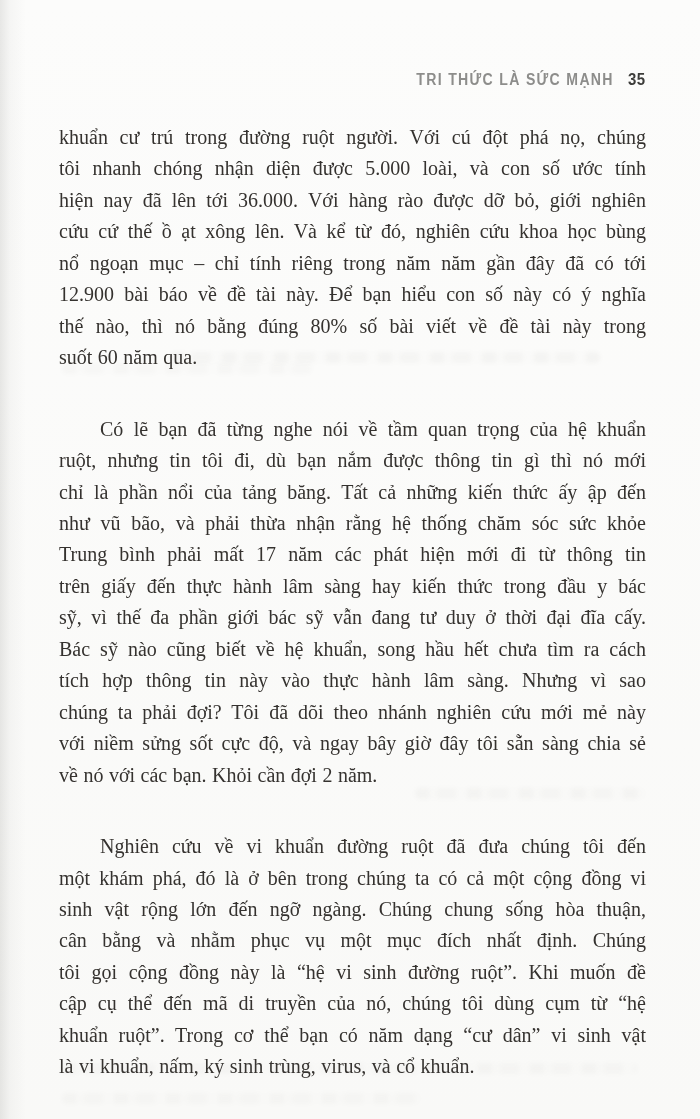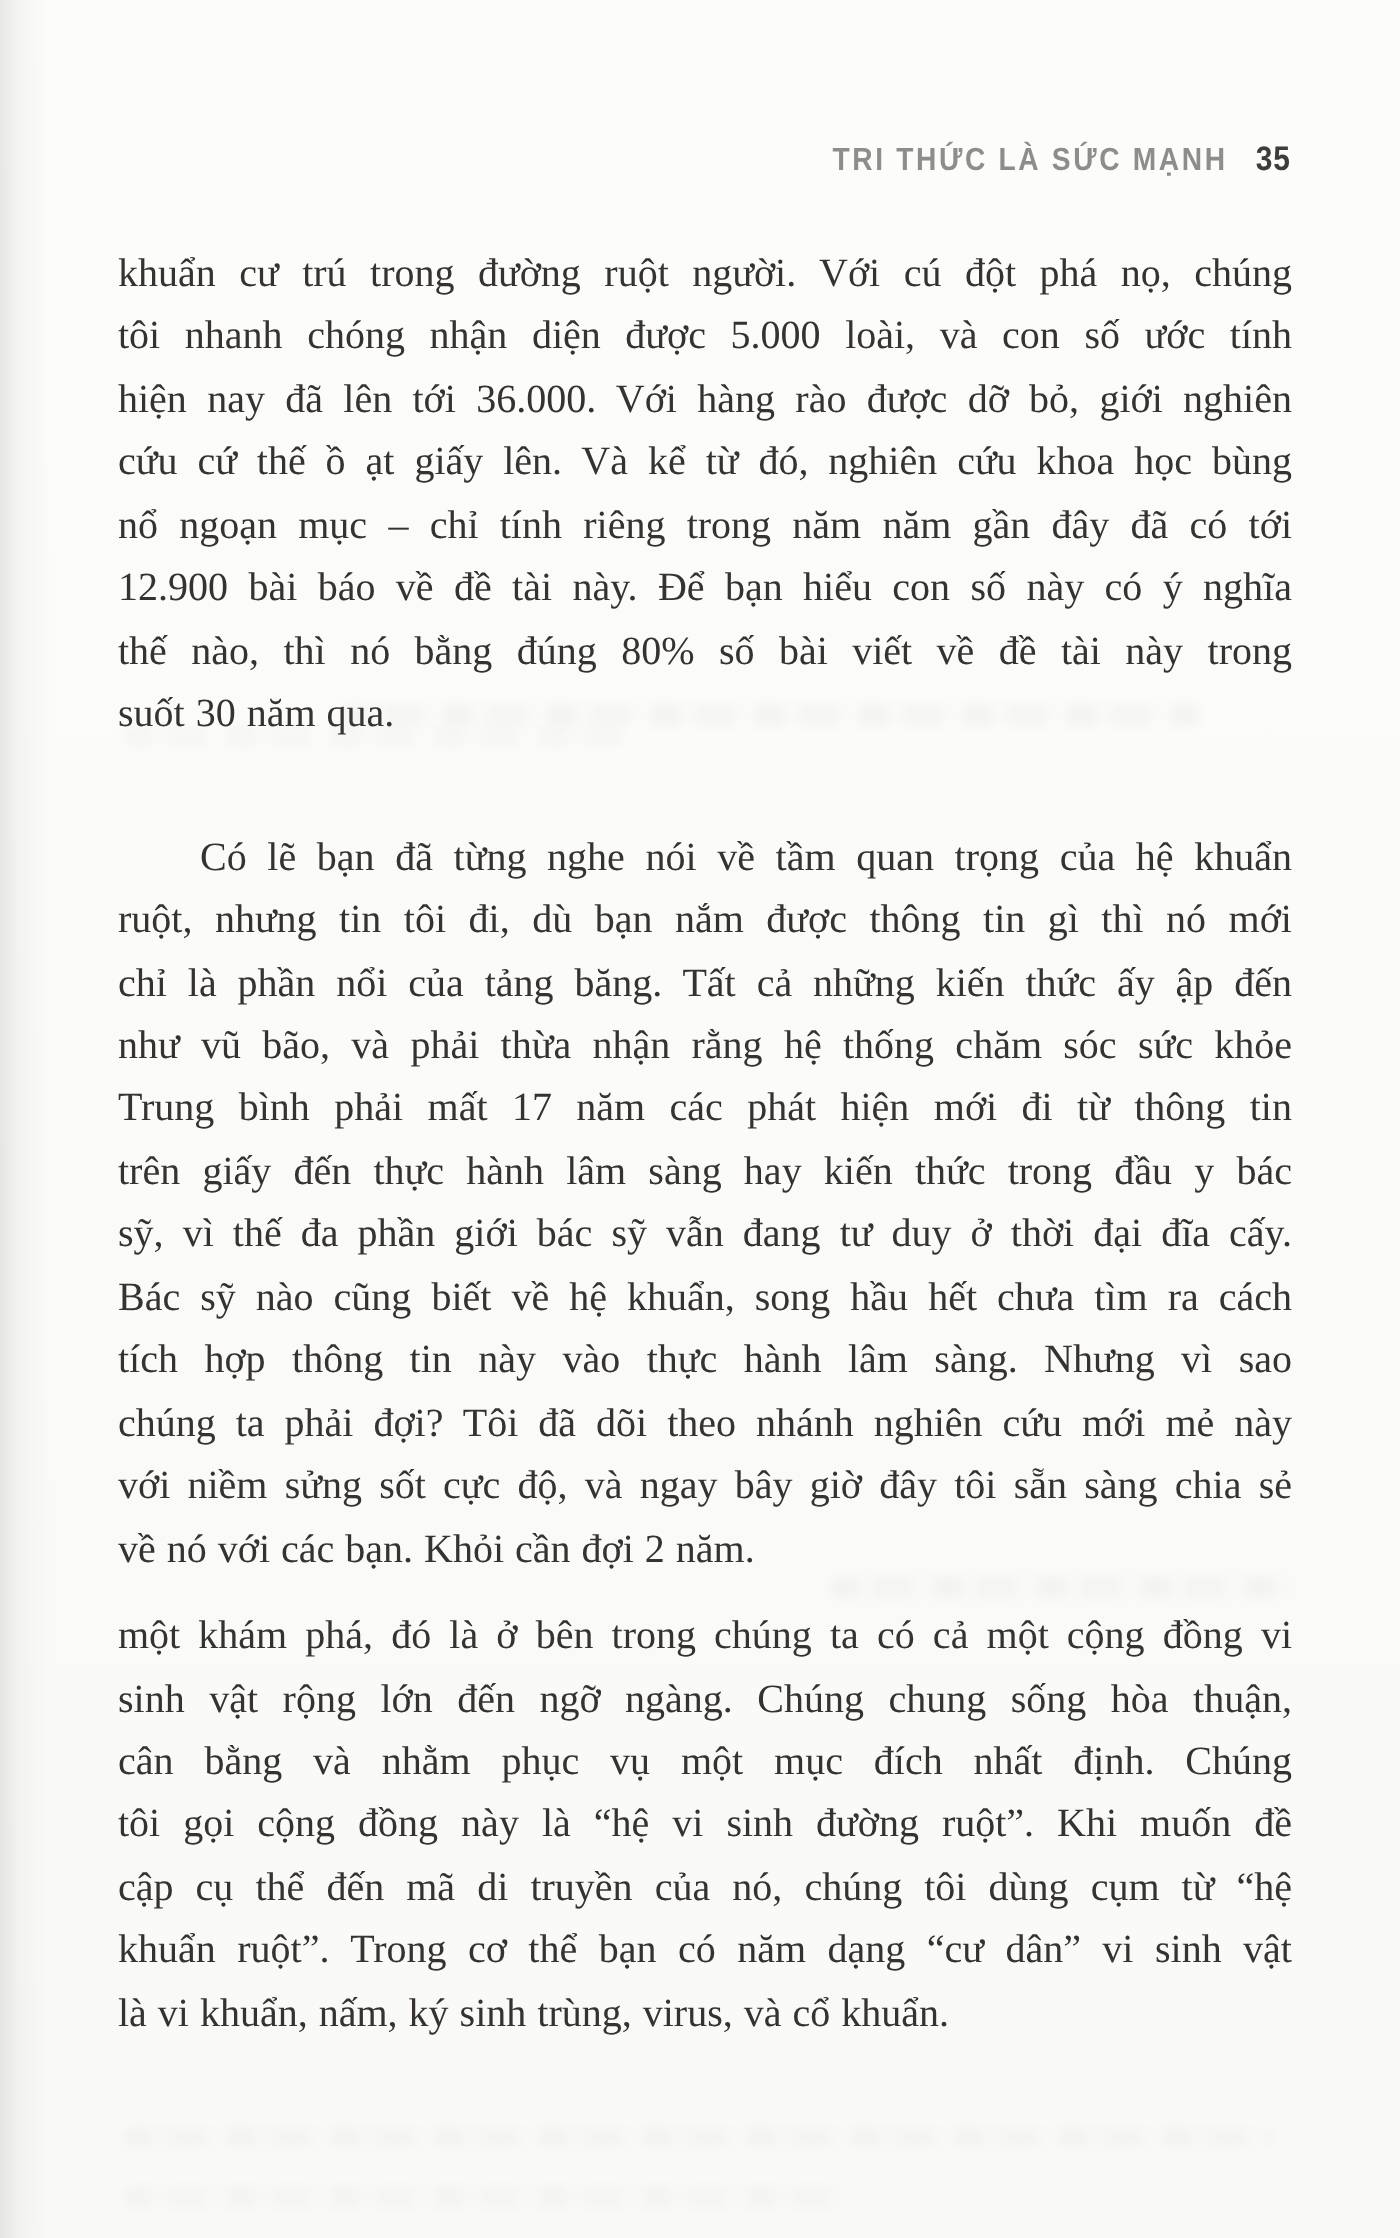--- a/index.html
+++ b/index.html
@@ -99,41 +99,42 @@
 <div class="header">
   <span class="running-title">TRI THỨC LÀ SỨC MẠNH</span>
   <span class="page-number">35</span>
 </div>
 
 <div class="body-text">
     <div class="para">
       <div class="line">khuẩn cư trú trong đường ruột người. Với cú đột phá nọ, chúng</div>
       <div class="line">tôi nhanh chóng nhận diện được 5.000 loài, và con số ước tính</div>
       <div class="line">hiện nay đã lên tới 36.000. Với hàng rào được dỡ bỏ, giới nghiên</div>
-      <div class="line">cứu cứ thế ồ ạt giấy lên. Và kể từ đó, nghiên cứu khoa học bùng</div>
+      <div class="line">cứu cứ thế ồ ạt xông lên. Và kể từ đó, nghiên cứu khoa học bùng</div>
       <div class="line">nổ ngoạn mục – chỉ tính riêng trong năm năm gần đây đã có tới</div>
       <div class="line">12.900 bài báo về đề tài này. Để bạn hiểu con số này có ý nghĩa</div>
       <div class="line">thế nào, thì nó bằng đúng 80% số bài viết về đề tài này trong</div>
-      <div class="line last">suốt 30 năm qua.</div>
+      <div class="line last">suốt 60 năm qua.</div>
     </div>
     <div class="para">
       <div class="line first-indent">Có lẽ bạn đã từng nghe nói về tầm quan trọng của hệ khuẩn</div>
       <div class="line">ruột, nhưng tin tôi đi, dù bạn nắm được thông tin gì thì nó mới</div>
       <div class="line">chỉ là phần nổi của tảng băng. Tất cả những kiến thức ấy ập đến</div>
       <div class="line">như vũ bão, và phải thừa nhận rằng hệ thống chăm sóc sức khỏe</div>
       <div class="line">Trung bình phải mất 17 năm các phát hiện mới đi từ thông tin</div>
       <div class="line">trên giấy đến thực hành lâm sàng hay kiến thức trong đầu y bác</div>
       <div class="line">sỹ, vì thế đa phần giới bác sỹ vẫn đang tư duy ở thời đại đĩa cấy.</div>
       <div class="line">Bác sỹ nào cũng biết về hệ khuẩn, song hầu hết chưa tìm ra cách</div>
       <div class="line">tích hợp thông tin này vào thực hành lâm sàng. Nhưng vì sao</div>
       <div class="line">chúng ta phải đợi? Tôi đã dõi theo nhánh nghiên cứu mới mẻ này</div>
       <div class="line">với niềm sửng sốt cực độ, và ngay bây giờ đây tôi sẵn sàng chia sẻ</div>
       <div class="line last">về nó với các bạn. Khỏi cần đợi 2 năm.</div>
     </div>
     <div class="para">
+      <div class="line first-indent">Nghiên cứu về vi khuẩn đường ruột đã đưa chúng tôi đến</div>
       <div class="line">một khám phá, đó là ở bên trong chúng ta có cả một cộng đồng vi</div>
       <div class="line">sinh vật rộng lớn đến ngỡ ngàng. Chúng chung sống hòa thuận,</div>
       <div class="line">cân bằng và nhằm phục vụ một mục đích nhất định. Chúng</div>
       <div class="line">tôi gọi cộng đồng này là “hệ vi sinh đường ruột”. Khi muốn đề</div>
       <div class="line">cập cụ thể đến mã di truyền của nó, chúng tôi dùng cụm từ “hệ</div>
       <div class="line">khuẩn ruột”. Trong cơ thể bạn có năm dạng “cư dân” vi sinh vật</div>
       <div class="line last">là vi khuẩn, nấm, ký sinh trùng, virus, và cổ khuẩn.</div>
     </div>
   </div>
 

